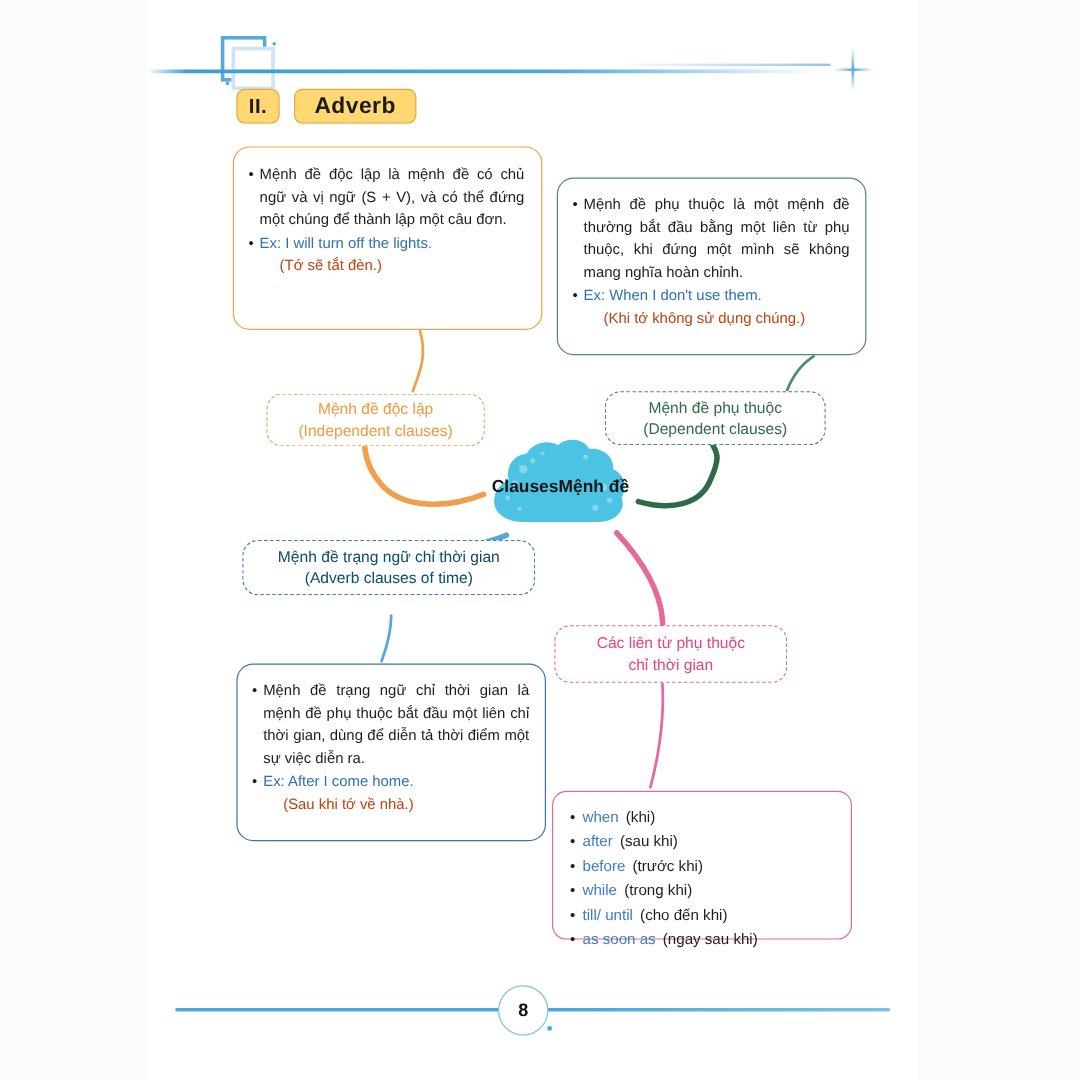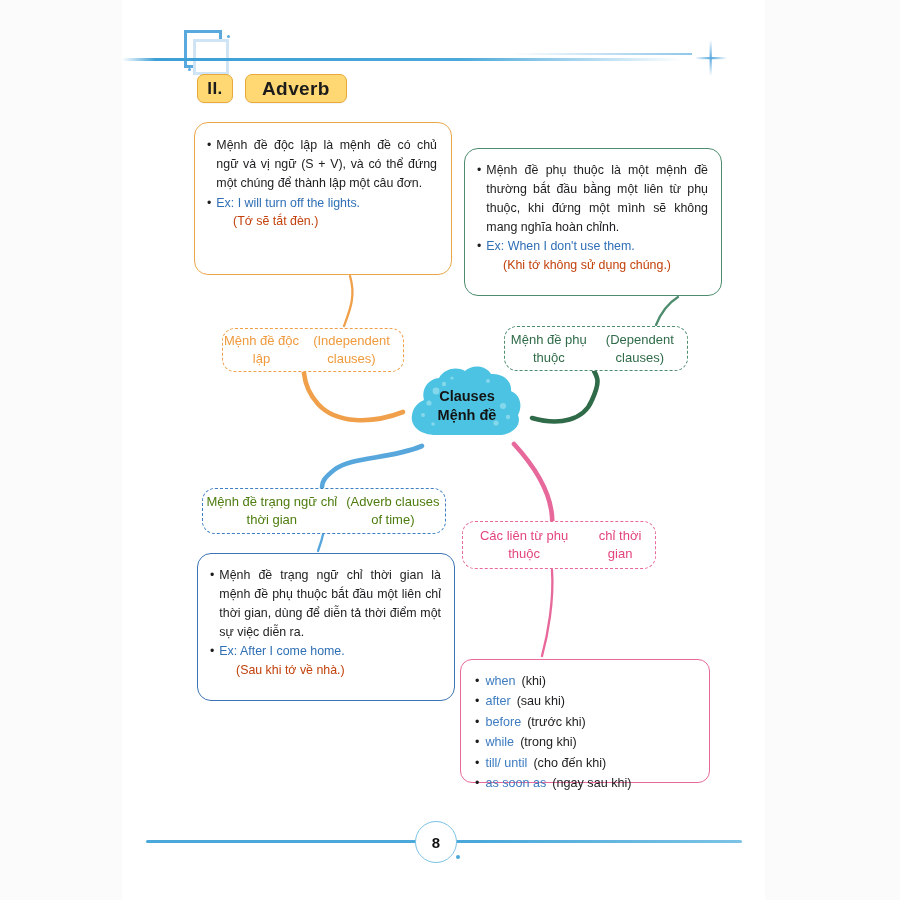--- a/index.html
+++ b/index.html
@@ -67,33 +67,33 @@
   #card-adv{left:75px;top:553px;width:258px;height:148px;border:1.6px solid #3b74b4;}
   #card-adv .inner{padding:12px 13px 0 12px;}
   #card-conj{left:338px;top:659px;width:250px;height:124px;border:1.6px solid #e7689a;border-radius:12px;}
   #card-conj .inner{padding:11px 14px;}
   .conj-line{font-size:12.6px;line-height:1.62;color:#1d1d1f;display:flex;gap:6px;}
   .conj-line .en{color:#3d7cc0;}
 
   
   .node{
     position:absolute;border-radius:13px;background:#fff;box-sizing:border-box;
-    display:flex;flex-direction:row;align-items:center;justify-content:center;
+    display:flex;flex-direction:column;align-items:center;justify-content:center;
     text-align:center;font-size:13px;line-height:1.38;
   }
   #node-ind{left:100px;top:328px;width:182px;height:44px;border:1.7px dashed #f0a04b;color:#ef9a3d;}
   #node-dep{left:382px;top:326px;width:184px;height:45px;border:1.7px dashed #4e8c6e;color:#2f6b48;}
-  #node-adv{left:80px;top:488px;width:244px;height:46px;border:1.7px dashed #3c7fc4;color:#4d7c0f;justify-content:space-between;}
+  #node-adv{left:80px;top:450px;width:244px;height:46px;border:1.7px dashed #3c7fc4;color:#0c4a6e;}
   #node-conj{left:340px;top:521px;width:194px;height:48px;border:1.7px dashed #e7689a;color:#e3447e;}
 
   
   #cloud{position:absolute;left:278px;top:356px;width:134px;height:92px;}
   #cloud-txt{
     position:absolute;left:0;top:0;width:134px;height:92px;
-    display:flex;flex-direction:column;align-items:center;justify-content:center;
+    display:flex;flex-direction:row;align-items:center;justify-content:center;
     font-size:14.5px;font-weight:bold;color:#131313;line-height:1.28;
     padding-top:8px;box-sizing:border-box;pointer-events:none;
   }
 
   
   #wires{position:absolute;left:0;top:0;width:643px;height:900px;}
 
   
   #foot-rule{position:absolute;left:24px;top:840px;width:596px;height:2.6px;
     background:linear-gradient(to right,#4aa8da,#4aa8da 55%,#7cc3e6 100%);border-radius:2px;}

